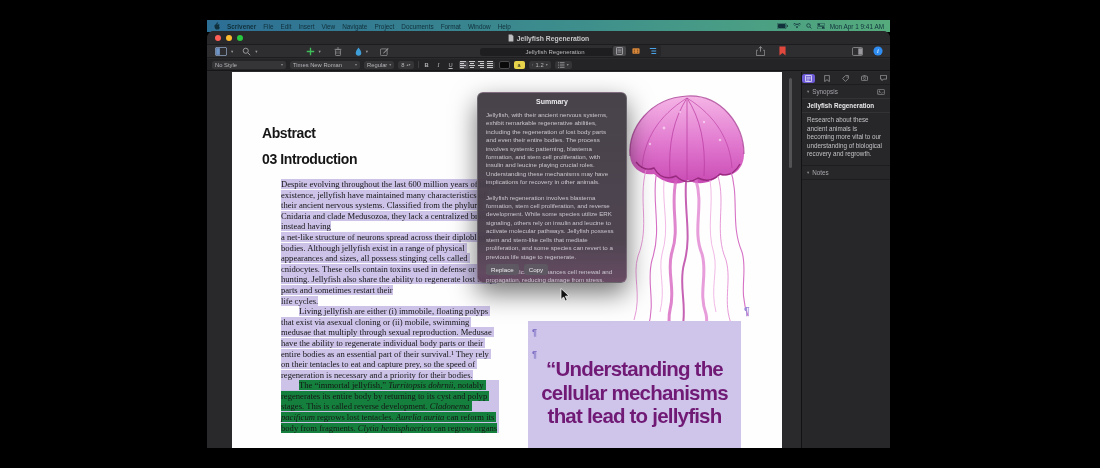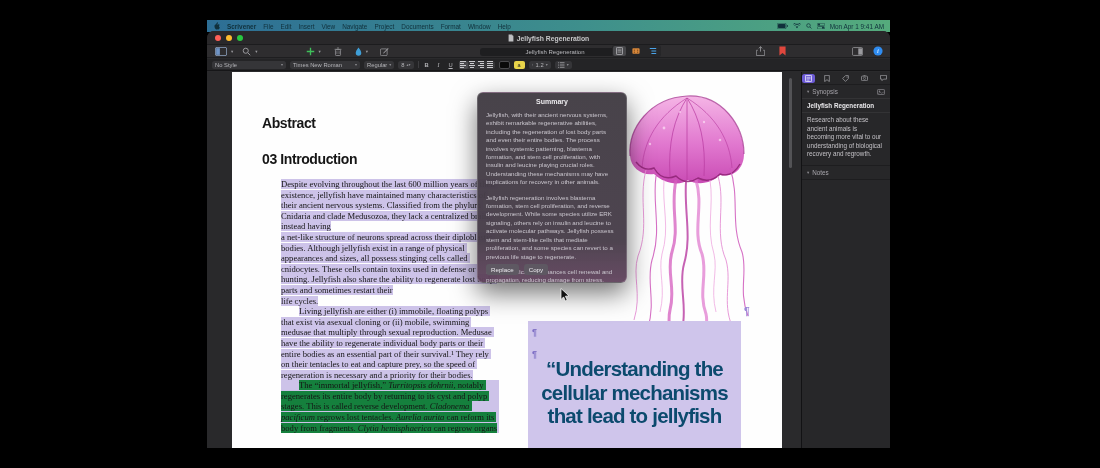--- a/index.html
+++ b/index.html
@@ -62,37 +62,37 @@
   
   .content { position:absolute; left:0; top:41px; width:100%; height:376px; background:#2a2a2c; }
   .binder-strip { position:absolute; left:0; top:0; width:25px; height:100%; background:#29292b; }
   .page { position:absolute; left:25px; top:0; width:550px; height:376px; background:#fefefe; overflow:hidden; }
   .right-strip { position:absolute; left:575px; top:0; width:19px; height:100%; background:#2a2a2c; }
   .scrollbar { position:absolute; left:7px; top:6px; width:3px; height:90px; border-radius:2px; background:rgba(160,160,165,0.35); }
 
   
   .h-abstract, .h-intro { position:absolute; left:30px; color:#161616; font-weight:bold;
         font-size:14px; letter-spacing:-0.4px; }
-  .h-abstract { top:43px; }
+  .h-abstract { top:53px; }
   .h-intro { top:79px; }
   .bodycol { position:absolute; left:30px; top:107px; width:218px;
              font-family:"Liberation Serif", serif; font-size:8.6px; line-height:10.6px;
              color:#151515;margin-left:19px; }
   .bodycol p { white-space:pre-wrap; }
   .bodycol p.ind { text-indent:18px; }
   .hl { background:#cdc3e9; }
   .hl span { background:#15803d; }
   .it { font-style:italic; }
 
   .pullquote { position:absolute; left:296px; top:249px; width:213px; height:127px;
                background:#cfc5eb; }
   .pq-mark { position:absolute; font-size:9px; color:#7e6fc5; font-weight:bold; }
   .pq-text { position:absolute; left:2px; right:2px; top:36px; text-align:center;
              font-weight:bold; font-size:20.5px; line-height:23.5px; letter-spacing:-0.8px;
-             color:#0c4a6e; }
+             color:#701a75; }
   .pilcrow-out { position:absolute; left:512px; top:234px; font-size:10px; color:#9b88d8; font-weight:bold; }
 
   .jelly { position:absolute; left:352px; top:16px; width:206px; height:262px; }
 
   
   .popover { position:absolute; left:477px; top:92px; width:150px; height:191px;
              background:linear-gradient(180deg, rgba(66,61,68,0.97) 0%, rgba(72,62,74,0.97) 78%, rgba(96,66,92,0.95) 100%);
              border:0.5px solid rgba(255,255,255,0.18); border-radius:6px;
              box-shadow:0 10px 26px rgba(0,0,0,0.55); z-index:40; padding:5px 8px; }
   .pop-title { text-align:center; font-size:7px; font-weight:bold; color:#ecebee; margin-bottom:6px; }

